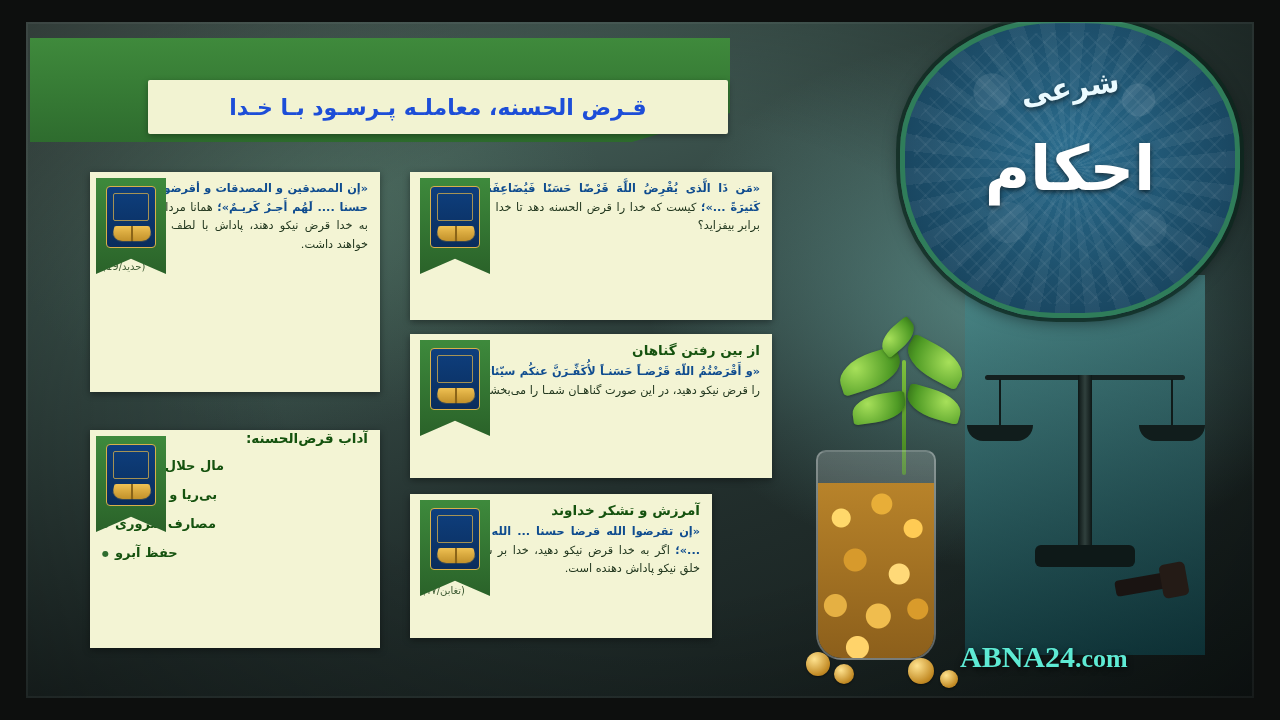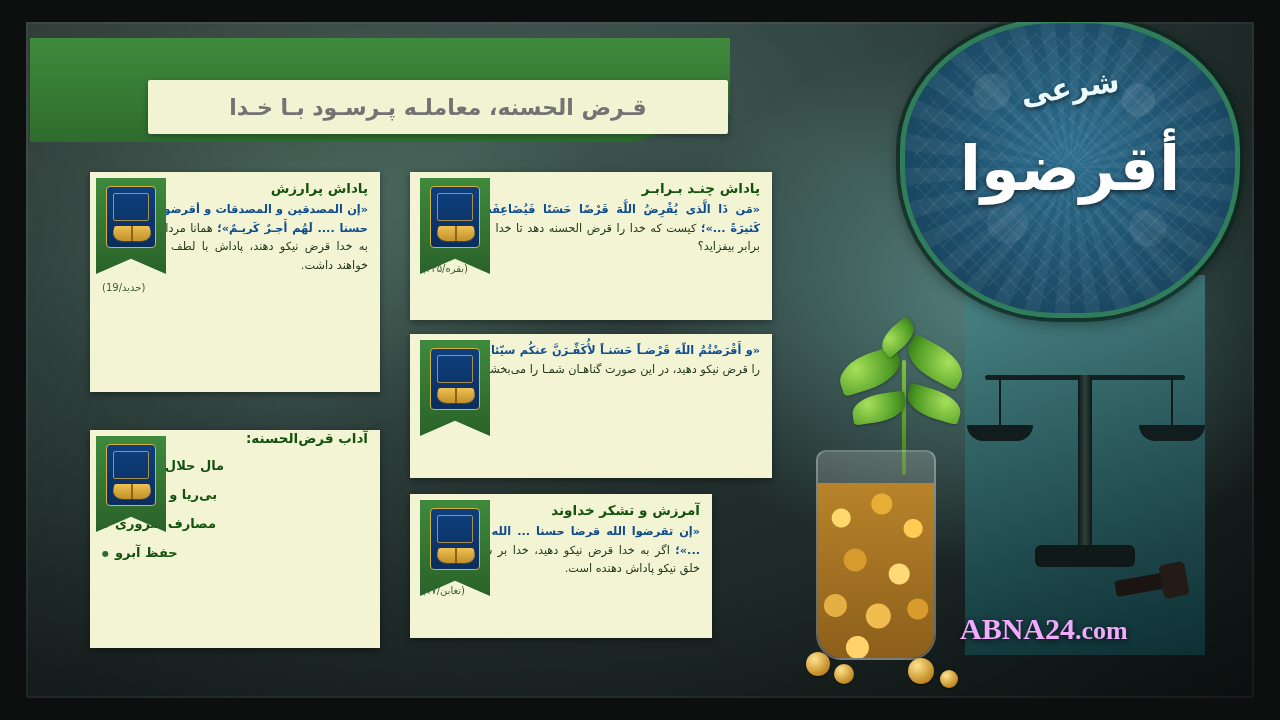--- a/index.html
+++ b/index.html
@@ -107,21 +107,21 @@
     box-shadow: 0 2px 10px rgba(0,0,0,0.35);
   }
   .title-box {
     position: absolute; left: 148px; top: 80px; width: 580px; height: 54px;
     background: #f2f3d2;
     border-radius: 2px;
     display: flex; align-items: center; justify-content: center;
     box-shadow: 0 2px 6px rgba(0,0,0,0.35);
   }
   .title-text {
-    color: #737373; font-size: 22px; font-weight: bold;
+    color: #1d4ed8; font-size: 22px; font-weight: bold;
     letter-spacing: 1px; white-space: nowrap;
   }
 
   
   .card {
     position: absolute;
     background: #f3f4d4;
     box-shadow: 0 2px 7px rgba(0,0,0,0.4);
   }
   .card-body { padding: 8px 12px 10px 12px; }
@@ -210,22 +210,22 @@
   }
   .medallion-sub {
     position: absolute; left: 0; right: 0; top: 52px;
     text-align: center; color: #eafaff; font-size: 30px; font-weight: bold;
     text-shadow: 0 2px 5px rgba(0,0,0,0.6);
     transform: rotate(-8deg);
   }
 
   
   .watermark {
-    position: absolute; left: 960px; top: 612px;
-    color: #f0abfc; font-size: 30px; font-weight: bold;
+    position: absolute; left: 960px; top: 640px;
+    color: #5eead4; font-size: 30px; font-weight: bold;
     text-shadow: 0 2px 6px rgba(0,0,0,0.75);
     font-family: "Liberation Serif", serif;
   }
   .watermark .dom { font-size: 26px; }
 </style>
 </head>
 <body>
 
 <div id="stage">
 
@@ -259,46 +259,46 @@
     <div class="coin-loose" style="left:6px;  top:352px; width:24px; height:24px;"></div>
     <div class="coin-loose" style="left:34px; top:364px; width:20px; height:20px;"></div>
     <div class="coin-loose" style="left:108px;top:358px; width:26px; height:26px;"></div>
     <div class="coin-loose" style="left:140px;top:370px; width:18px; height:18px;"></div>
   </div>
 
   <div class="medallion">
     <div class="medallion-shape"></div>
     <div class="medallion-pattern"></div>
     <div class="medallion-sub">شرعی</div>
-    <div class="medallion-text">أقرضوا</div>
+    <div class="medallion-text">احکام</div>
   </div>
 
   <div class="panel"></div>
   <div class="title-box">
     <span class="title-text">قـرض الحسنه، معاملـه پـرسـود بـا خـدا</span>
   </div>
 
   <div class="card" style="left:410px; top:172px; width:362px; height:148px;">
     <div class="card-body">
-      <div class="card-head">پاداش چنـد بـرابـر</div>
       <div class="card-text">
         <span class="ayah">«مَن ذَا الَّذی یُقْرِضُ اللَّهَ قَرْضًا حَسَنًا فَیُضَاعِفَهُ لَهُ أَضْعَافًا کَثیرَةً ...»؛</span>
         <span>کیست که خدا را قرض الحسنه دهد تا خدا بر او به چندین برابر بیفزاید؟</span>
       </div>
       <div class="card-src">(بقره/۲۴۵)</div>
     </div>
   </div>
   <div class="emblem" style="left:420px; top:178px;">
     <div class="emblem-inner">
         <div class="emblem-book"></div>
       </div>
   </div>
 
   <div class="card" style="left:410px; top:334px; width:362px; height:144px;">
     <div class="card-body">
+      <div class="card-head">از بین رفتن گناهان</div>
       <div class="card-text">
         <span class="ayah">«و أَقْرَضْتُمُ اللّهَ قَرْضـاً حَسَنـاً لأُکَفِّـرَنَّ عنکُم سیّئاتِکم ...»؛</span>
         <span>خدا را قرض نیکو دهید، در این صورت گناهـان شمـا را می‌بخشم.</span>
       </div>
       <div class="card-src">(مائده/۱۲)</div>
     </div>
   </div>
   <div class="emblem" style="left:420px; top:340px;">
     <div class="emblem-inner">
         <div class="emblem-book"></div>
@@ -316,21 +316,20 @@
     </div>
   </div>
   <div class="emblem" style="left:420px; top:500px;">
     <div class="emblem-inner">
         <div class="emblem-book"></div>
       </div>
   </div>
 
   <div class="card" style="left:90px; top:172px; width:290px; height:220px;">
     <div class="card-body">
-      <div class="card-head">پاداش پرارزش</div>
       <div class="card-text">
         <span class="ayah">«إن المصدقین و المصدقات و أقرضوا الله قرضا حسنا .... لَهُم أَجـرٌ کَریـمٌ»؛</span>
         <span>همانا مردان و زنانی که به خدا قرض نیکو دهند، پاداش با لطف و کرامت نیز خواهند داشت.</span>
       </div>
       <div class="card-src">(حدید/19)</div>
     </div>
   </div>
   <div class="emblem" style="left:96px; top:178px;">
     <div class="emblem-inner">
         <div class="emblem-book"></div>

